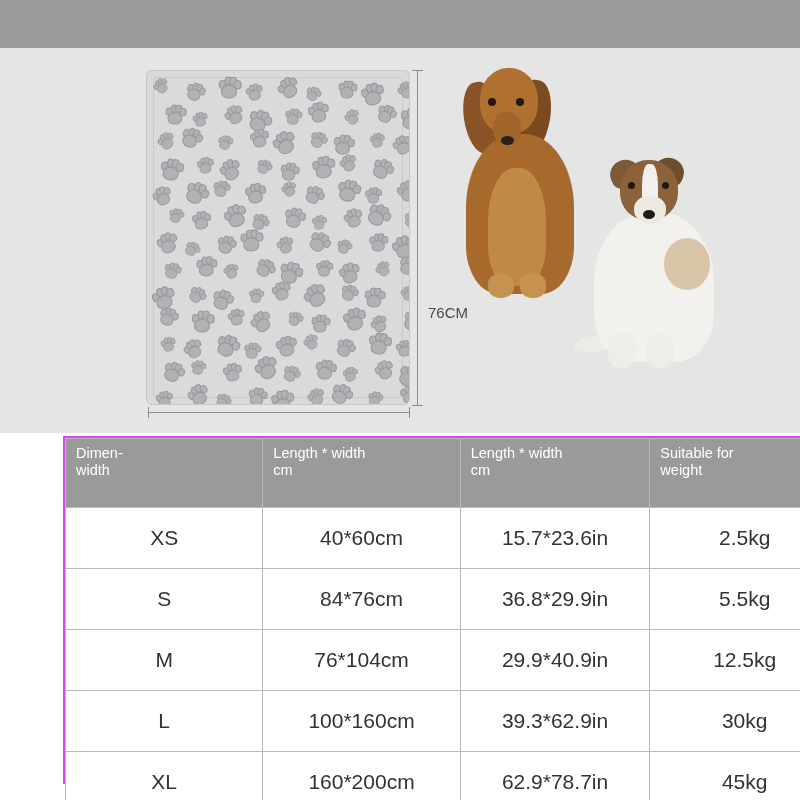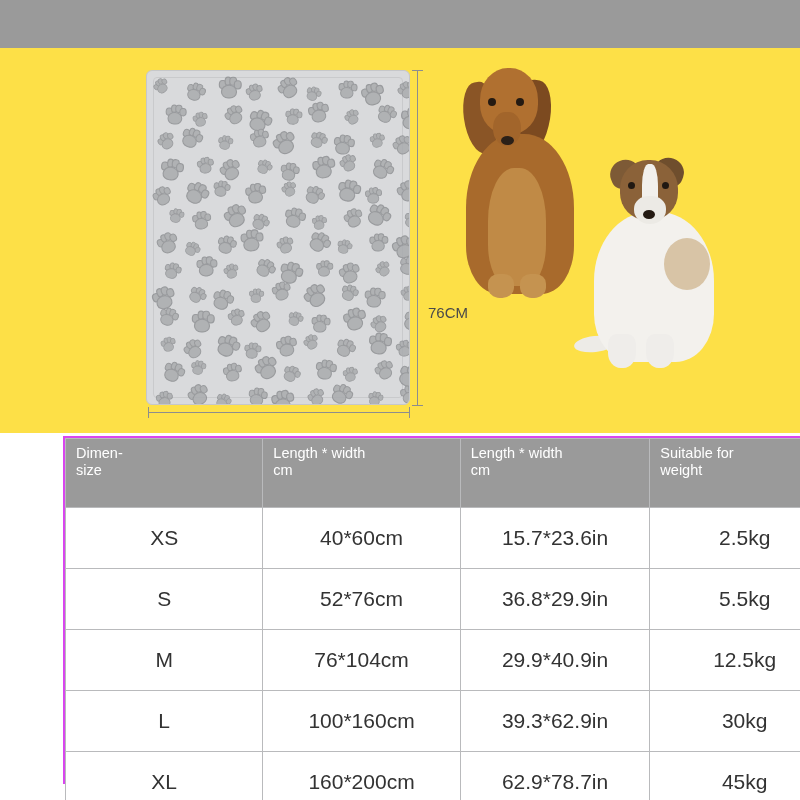--- a/index.html
+++ b/index.html
@@ -43,21 +43,21 @@
     font-family: "Liberation Sans", sans-serif;
   }
 
   
   .photo-area {
     position: absolute;
     left: 0;
     top: 48px;
     width: 800px;
     height: 385px;
-    background: #fde047;
+    background: #e5e5e5;
   }
 
   
   .mat-wrap {
     position: absolute;
     left: 146px;
     top: 22px;
     width: 264px;
     height: 335px;
   }
@@ -1196,21 +1196,21 @@
       <colgroup>
         <col class="c1">
           <col class="c2">
           <col class="c3">
           <col class="c4">
       </colgroup>
       <thead>
         <tr>
           <th>
             <span>Dimen-</span>
-            <span class="hdr-line2">size</span>
+            <span class="hdr-line2">width</span>
           </th>
           <th>
             <span>Length * width</span>
             <span class="hdr-line2">cm</span>
           </th>
           <th>
             <span>Length * width</span>
             <span class="hdr-line2">cm</span>
           </th>
           <th>
@@ -1221,21 +1221,21 @@
       </thead>
       <tbody>
         <tr>
           <td>XS</td>
           <td>40*60cm</td>
           <td>15.7*23.6in</td>
           <td>2.5kg</td>
         </tr>
         <tr>
           <td>S</td>
-          <td>52*76cm</td>
+          <td>84*76cm</td>
           <td>36.8*29.9in</td>
           <td>5.5kg</td>
         </tr>
         <tr>
           <td>M</td>
           <td>76*104cm</td>
           <td>29.9*40.9in</td>
           <td>12.5kg</td>
         </tr>
         <tr>

